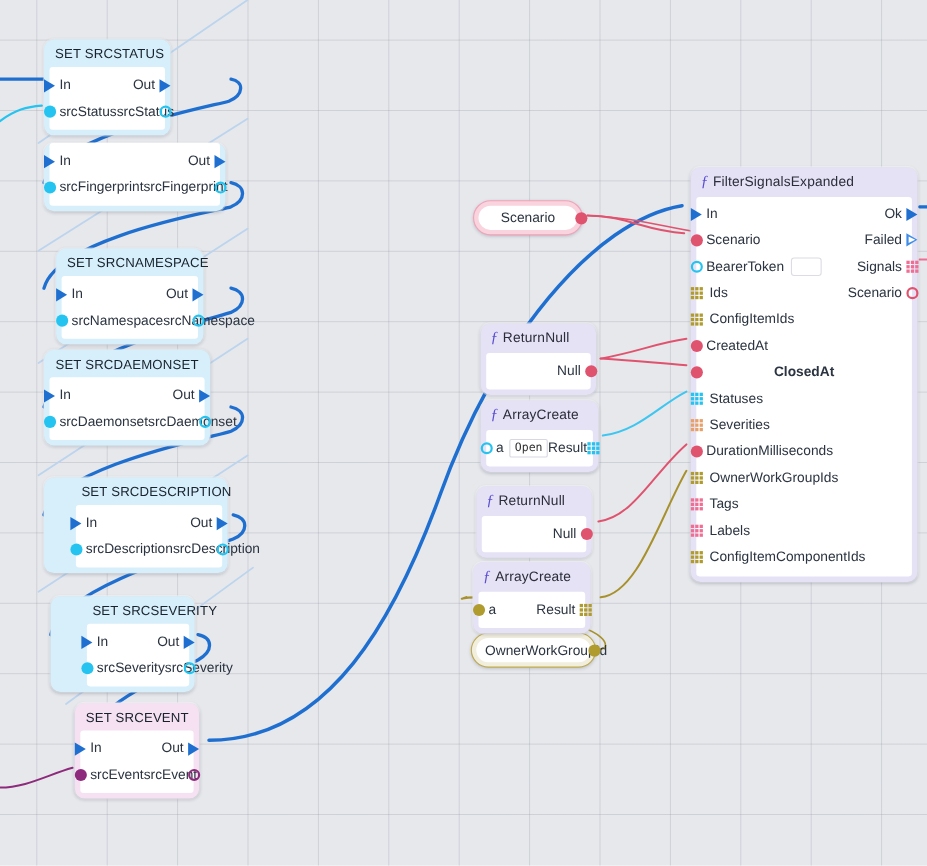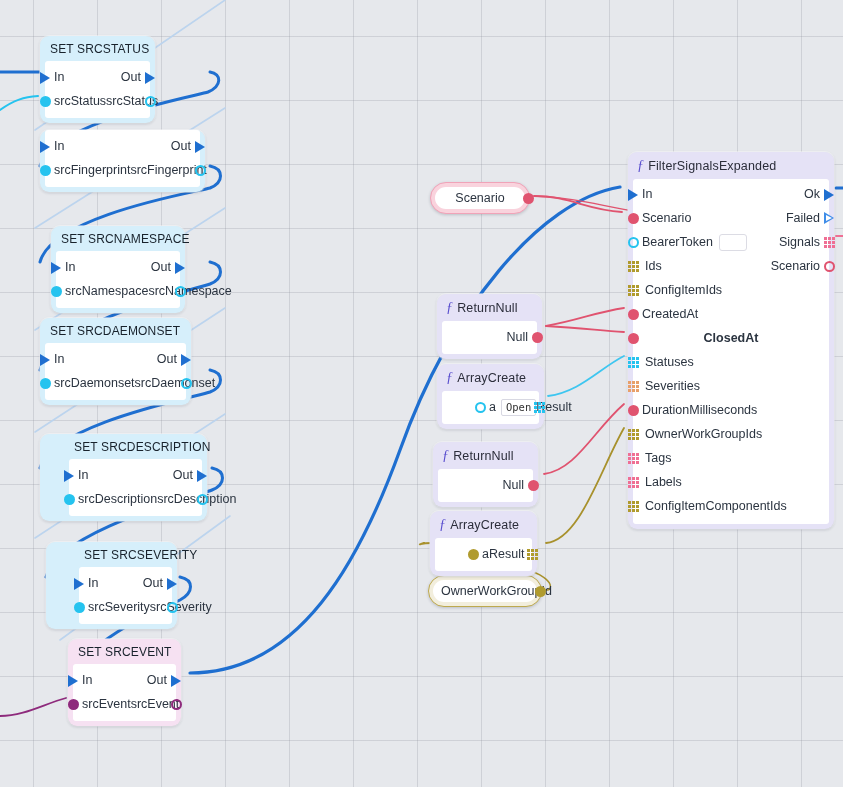--- a/index.html
+++ b/index.html
@@ -26,20 +26,21 @@
     position: absolute;
     border-radius: 9px;
     box-sizing: border-box;
     box-shadow: 0 1px 3px rgba(40,50,70,0.22), 0 0 0 1px rgba(255,255,255,0.5);
   }
   .node .title {
     font-size: 12.5px;
     letter-spacing: .15px;
     padding: 6px 10px 5px 10px;
     color: #222a33;
+    text-align: center;
     white-space: nowrap;
   }
   .node .body {
     background: #ffffff;
     margin: 0 5px 5px 5px;
     border-radius: 3px;
     padding: 4px 0 5px 0;
   }
   .row {
     position: relative;
@@ -69,21 +70,21 @@
     padding: 6px 10px 5px 9px;
     color: #2b2d3a;
   }
   .fn-node .title .fglyph {
     font-family: "Liberation Serif", serif;
     font-style: italic;
     color: #5a4fcf;
     font-size: 14px;
     margin-right: 4px;
   }
-  .fn-node .body { background:#fff;padding-left:38px; }
+  .fn-node .body { background:#fff; }
 
   
   .pill {
     position: absolute;
     border-radius: 999px;
     padding: 4px;
     box-sizing: border-box;
     box-shadow: 0 1px 3px rgba(40,50,70,0.22);
   }
   .pill .inner {

